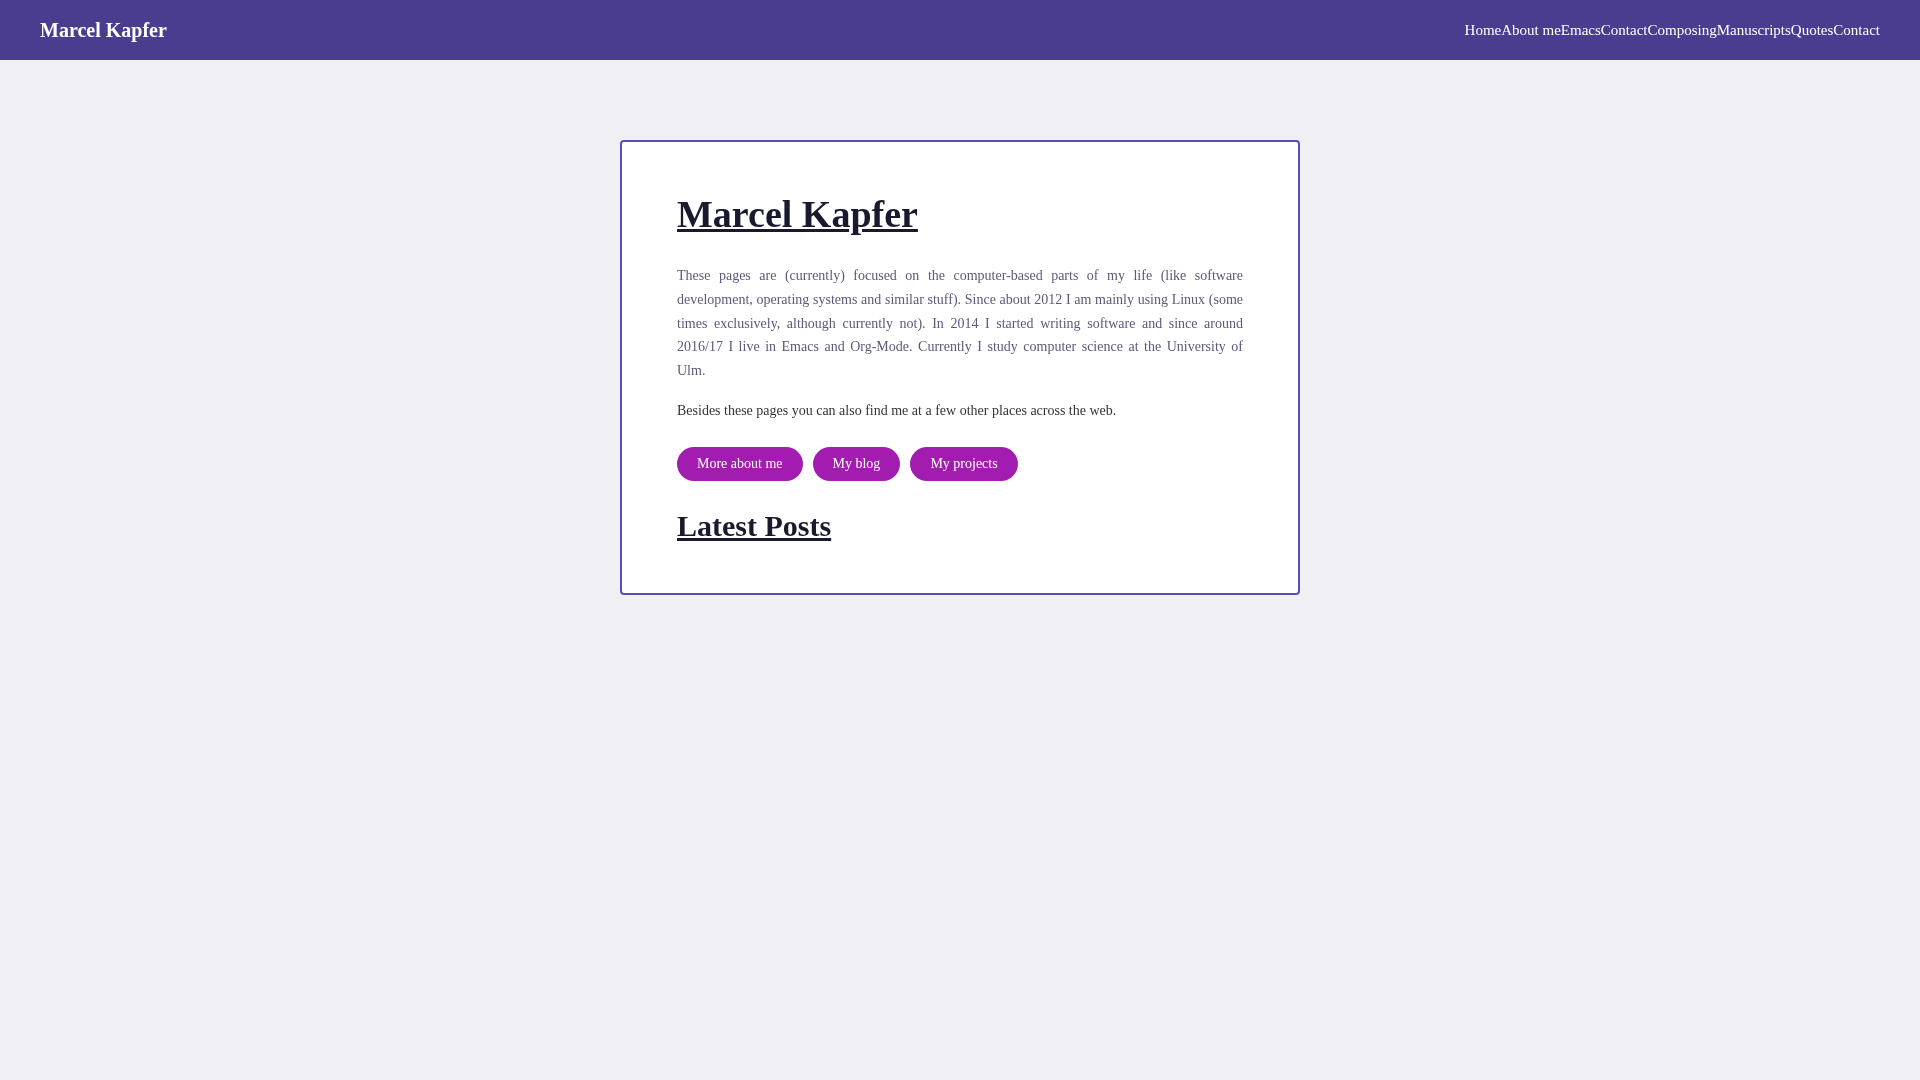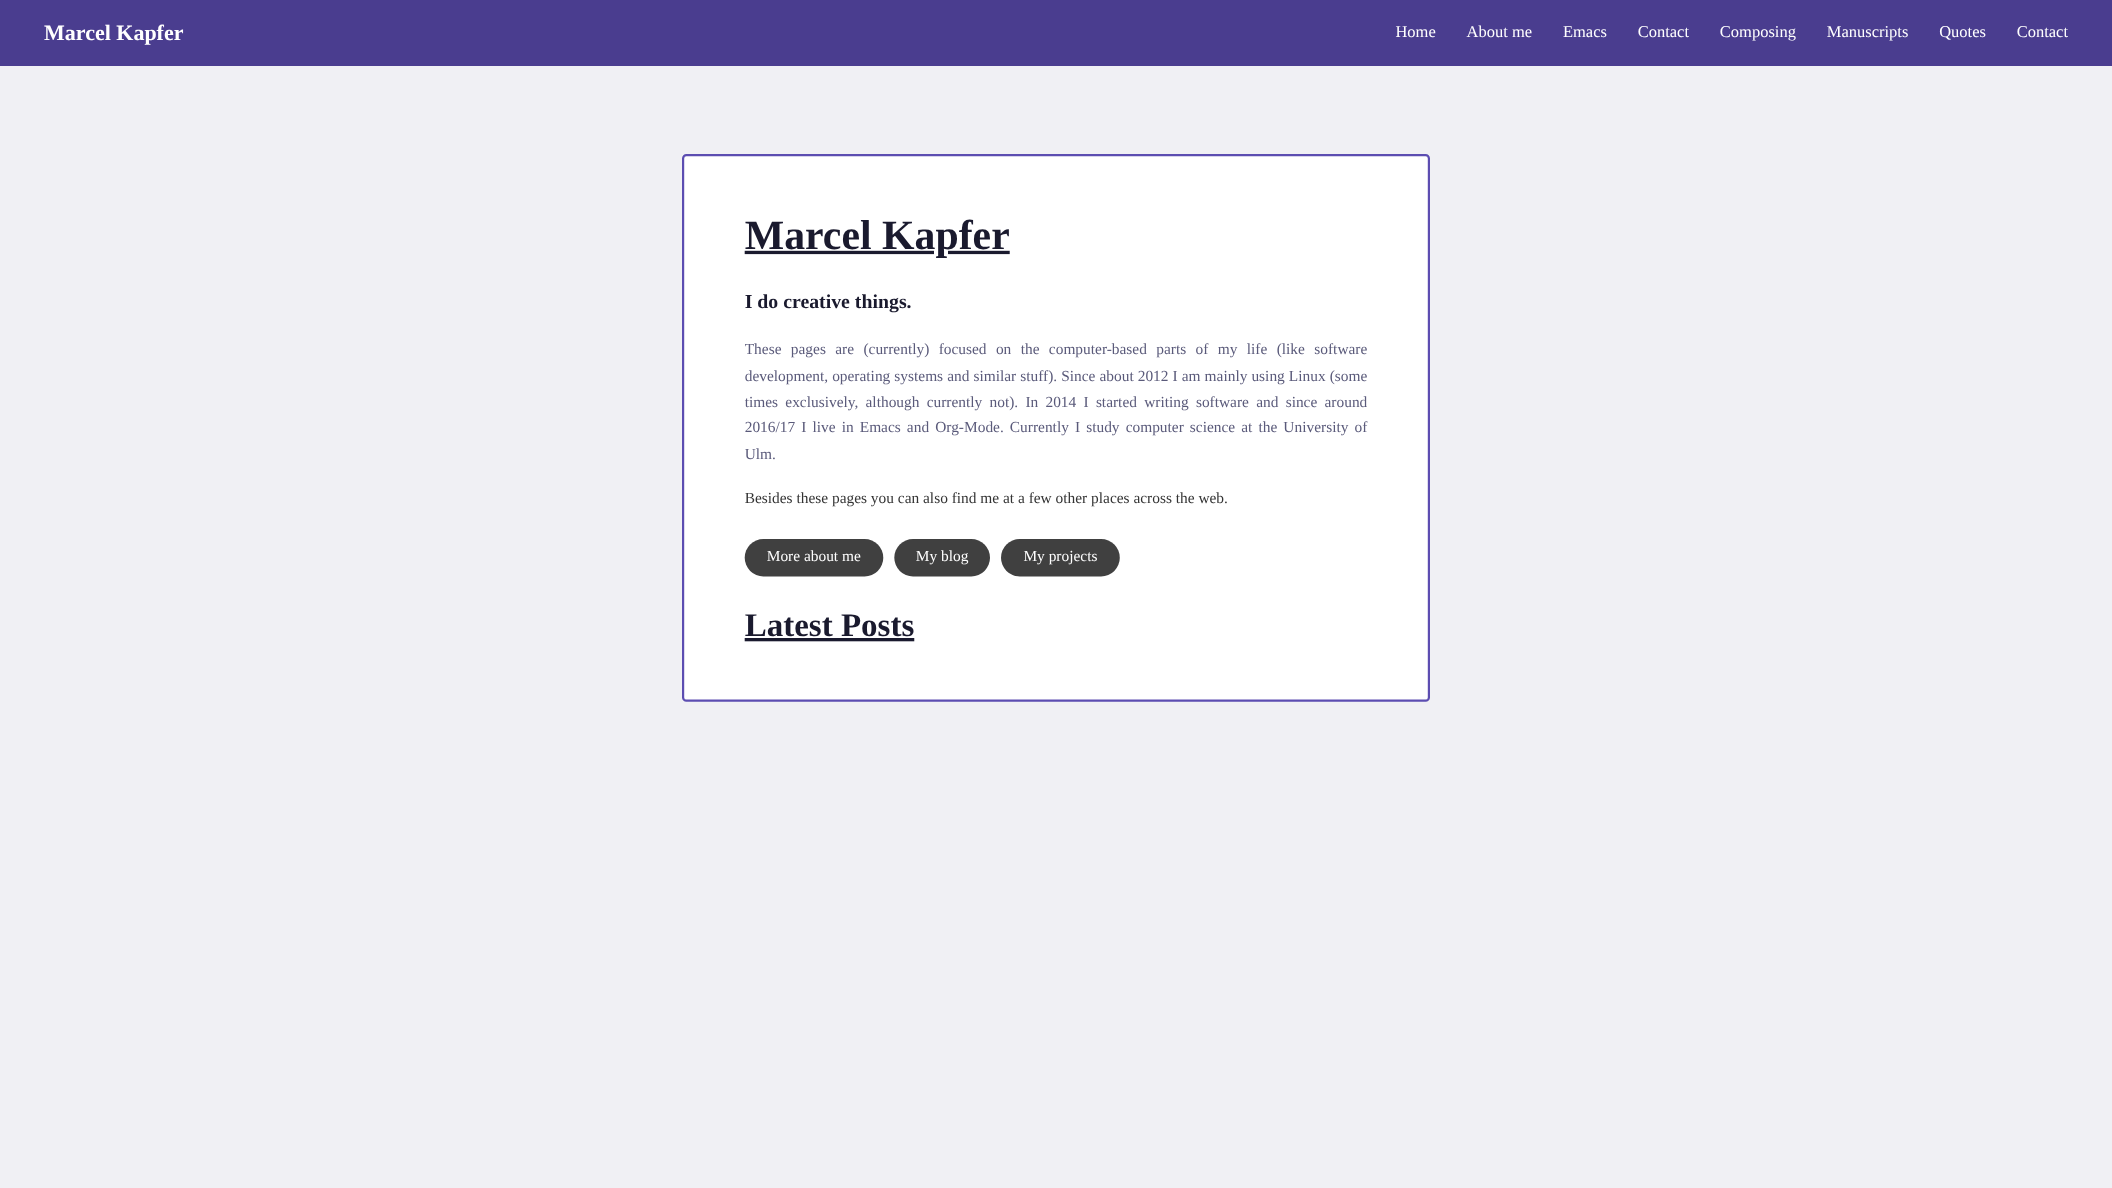--- a/index.html
+++ b/index.html
@@ -22,21 +22,20 @@
 
     .site-title {
       color: #fff;
       font-size: 20px;
       font-weight: bold;
       font-family: Georgia, serif;
     }
 
     nav {
       display: flex;
-      gap: 28px;
       margin-left: 41px;
     }
 
     nav a {
       color: #fff;
       text-decoration: none;
       font-size: 15px;
       font-family: Georgia, serif;
     }
 
@@ -102,21 +101,21 @@
     }
 
     .button-group {
       display: flex;
       flex-wrap: wrap;
       gap: 10px;
       margin-bottom: 28px;
     }
 
     .pill-btn {
-      background-color: #404040;
+      background-color: #a21caf;
       color: #fff;
       border: none;
       border-radius: 20px;
       padding: 9px 20px;
       font-size: 14px;
       cursor: pointer;
       font-family: Georgia, serif;
       text-decoration: none;
       display: inline-block;
     }
@@ -146,21 +145,20 @@
       <a href="#">Quotes</a>
       <a href="#">Contact</a>
     </nav>
 </header>
 
 <div class="page-wrapper">
   <div class="content-card">
 
     <h1 class="page-heading">Marcel Kapfer</h1>
 
-    <p class="tagline">I do creative things.</p>
 
 
     <p class="intro-text">These pages are (currently) focused on the computer-based parts of my life (like software development, operating systems and similar stuff). Since about 2012 I am mainly using Linux (some times exclusively, although currently not). In 2014 I started writing software and since around 2016/17 I live in Emacs and Org-Mode. Currently I study computer science at the University of Ulm.</p>
 
     <p class="besides-text">Besides these pages you can also find me at a few other places across the web.</p>
 
 
     <div class="button-group">
 
     <a href="#" class="pill-btn">More about me</a>

